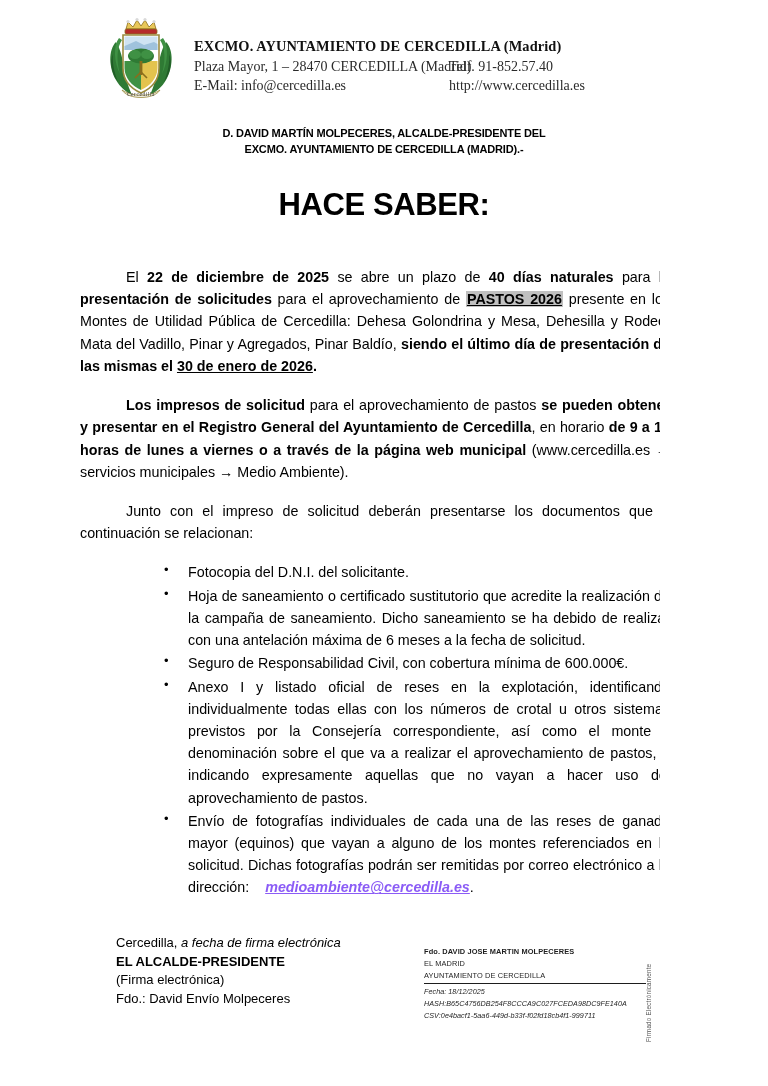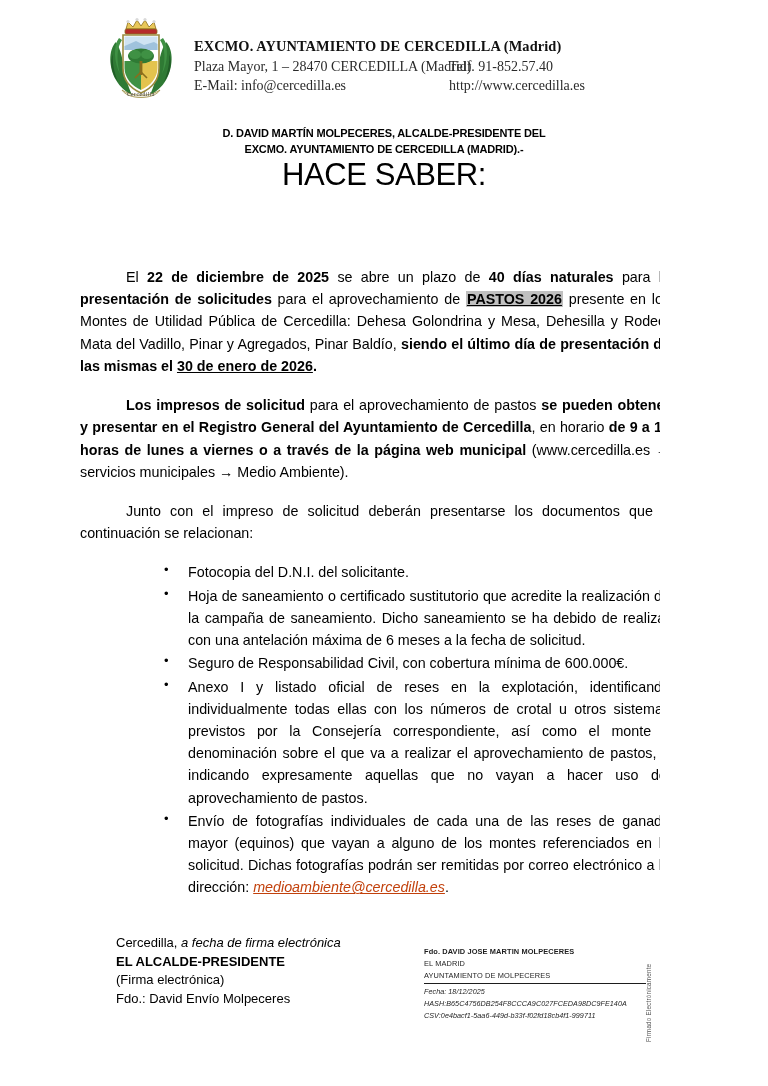--- a/index.html
+++ b/index.html
@@ -67,21 +67,22 @@
     width: 600px;
     text-align: center;
   }
   .title-line {
     font-weight: bold;
     font-size: 11px;
     line-height: 1.42;
     letter-spacing: -0.15px;
   }
   .hace-saber {
-    font-weight: normal;
+    margin-top: 30px;
+    font-weight: bold;
     font-size: 31px;
     letter-spacing: -0.4px;
   }
 
   
   .body-wrap {
     position: absolute;
     left: 80px;
     top: 266px;
     width: 590px;
@@ -117,24 +118,25 @@
     padding-left: 26px;
   }
   ul.doc-list > li::before {
     content: "\2022";
     position: absolute;
     left: 2px;
     top: -1px;
     font-size: 13px;
   }
   .maillink {
-    color: #c2410c;
-    font-weight: normal;
+    color: #8b5cf6;
+    font-weight: bold;
     font-style: italic;
     text-decoration: underline;
+    margin-left: 12px;
   }
 
   
   .sig-left {
     position: absolute;
     left: 116px;
     top: 934px;
     width: 300px;
     font-size: 13px;
     line-height: 1.43;
@@ -300,21 +302,21 @@
   <div class="sig-left">
     <div><span>Cercedilla, </span><span class="it">a fecha de firma electrónica</span></div>
     <div class="bold">EL ALCALDE-PRESIDENTE</div>
     <div>(Firma electrónica)</div>
     <div>Fdo.: David Envío Molpeceres</div>
   </div>
 
   <div class="stamp">
     <div class="s-line s-bold">Fdo. DAVID JOSE MARTIN MOLPECERES</div>
     <div class="s-line">EL MADRID</div>
-    <div class="s-line">AYUNTAMIENTO DE MOLPECERES</div>
+    <div class="s-line">AYUNTAMIENTO DE CERCEDILLA</div>
     <div class="s-rule"></div>
     <div class="s-it">Fecha: 18/12/2025</div>
     <div class="s-it">HASH:B65C4756DB254F8CCCA9C027FCEDA98DC9FE140A</div>
     <div class="s-it">CSV:0e4bacf1-5aa6-449d-b33f-f02fd18cb4f1-999711</div>
   </div>
 
   <div class="qr-vlabel">Firmado Electrónicamente</div>
 
   <div class="qr">
     <svg width="88" height="88" viewBox="0 0 37 37" shape-rendering="crispEdges" xmlns="http://www.w3.org/2000/svg">

